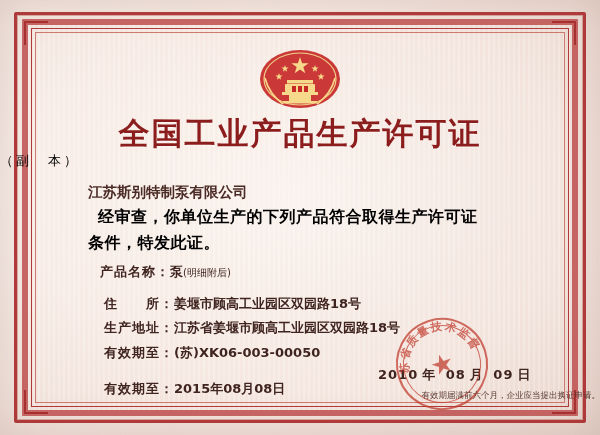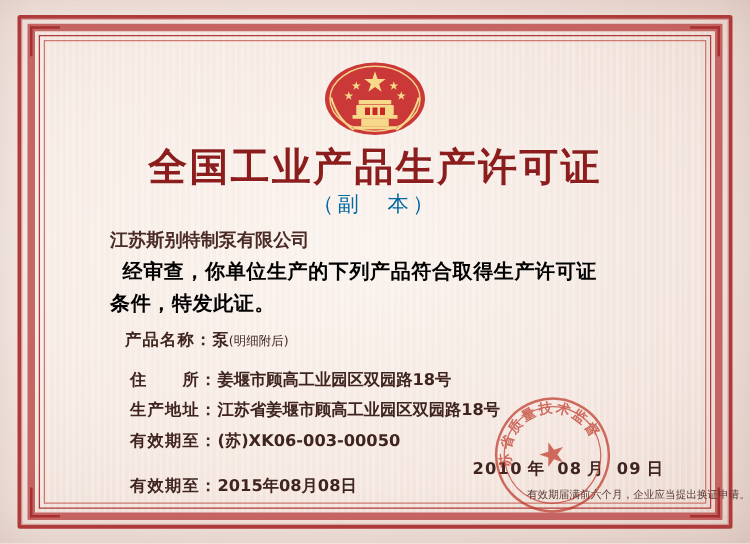--- a/index.html
+++ b/index.html
@@ -97,23 +97,23 @@
     font-size: 31px;
     font-weight: bold;
     letter-spacing: 2px;
     color: #8c1d1d;
     text-shadow: 0 1px 0 rgba(255,255,255,0.45);
   }
   .sub-title {
     position: absolute;
     left: 0; right: 0;
     top: 152px;
-    text-align: center;
-    font-size: 17px;
-    color: #0369a1;
+    text-align: left;
+    font-size: 13px;
+    color: #000000;
     letter-spacing: 3px;
   }
 
   
   .company {
     position: absolute;
     left: 88px;
     top: 183px;
     font-size: 14.5px;
     font-weight: bold;

